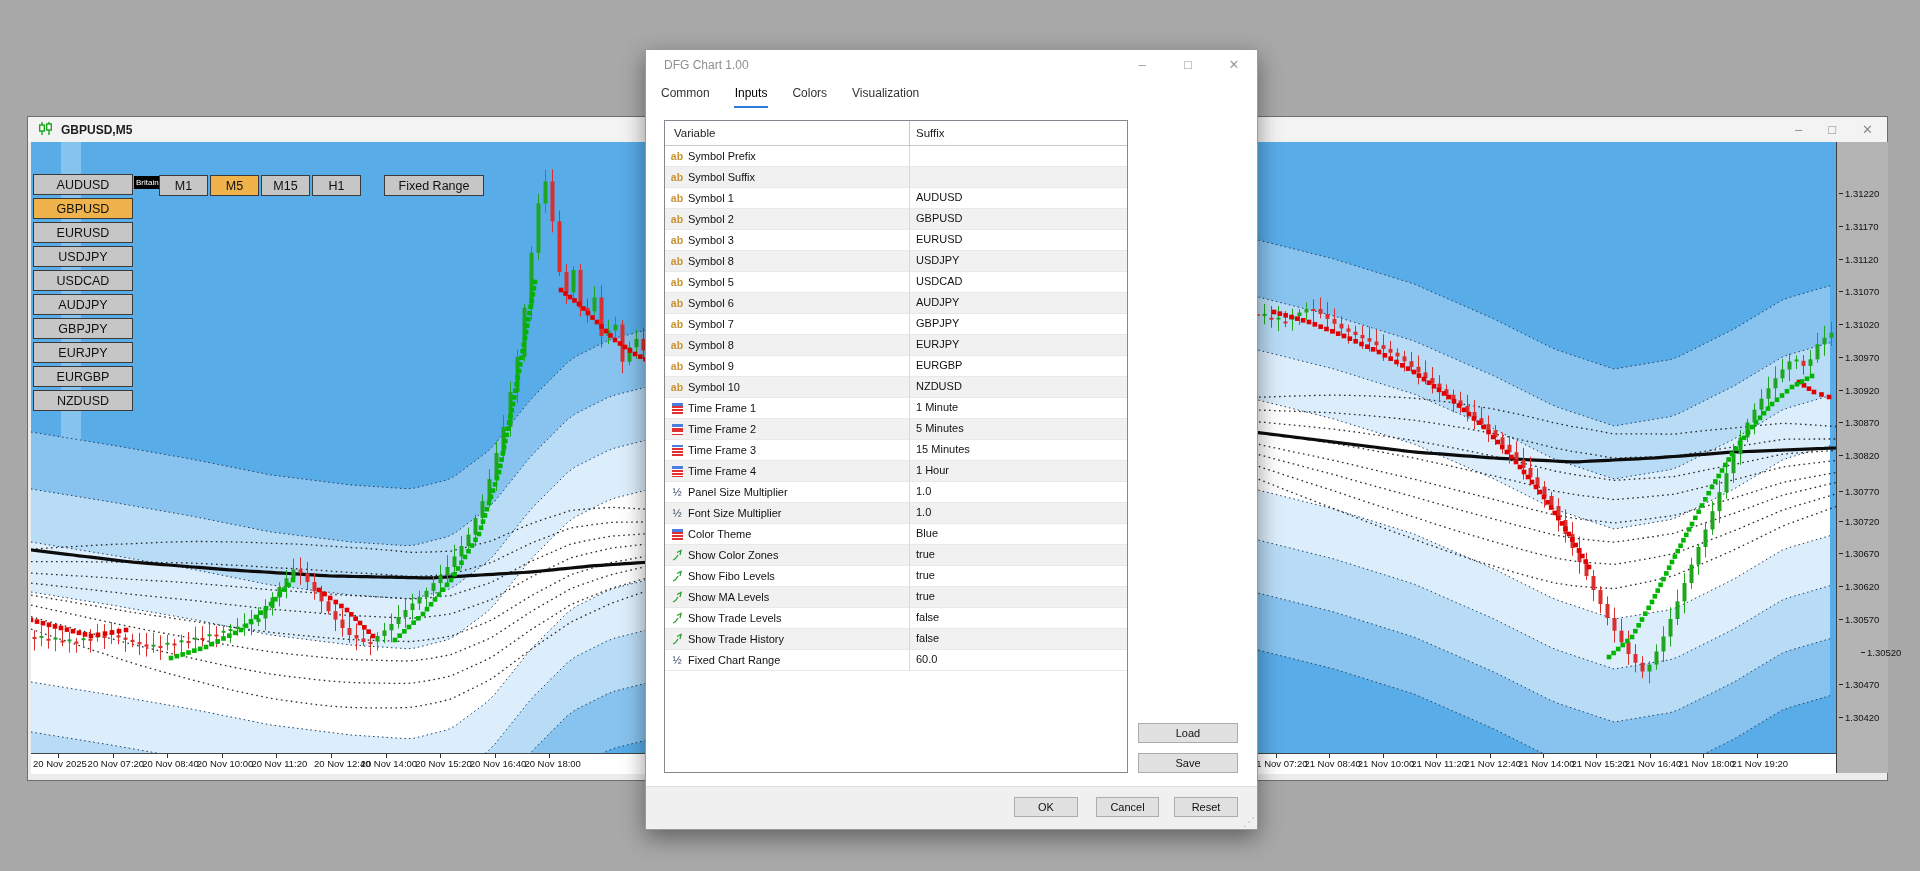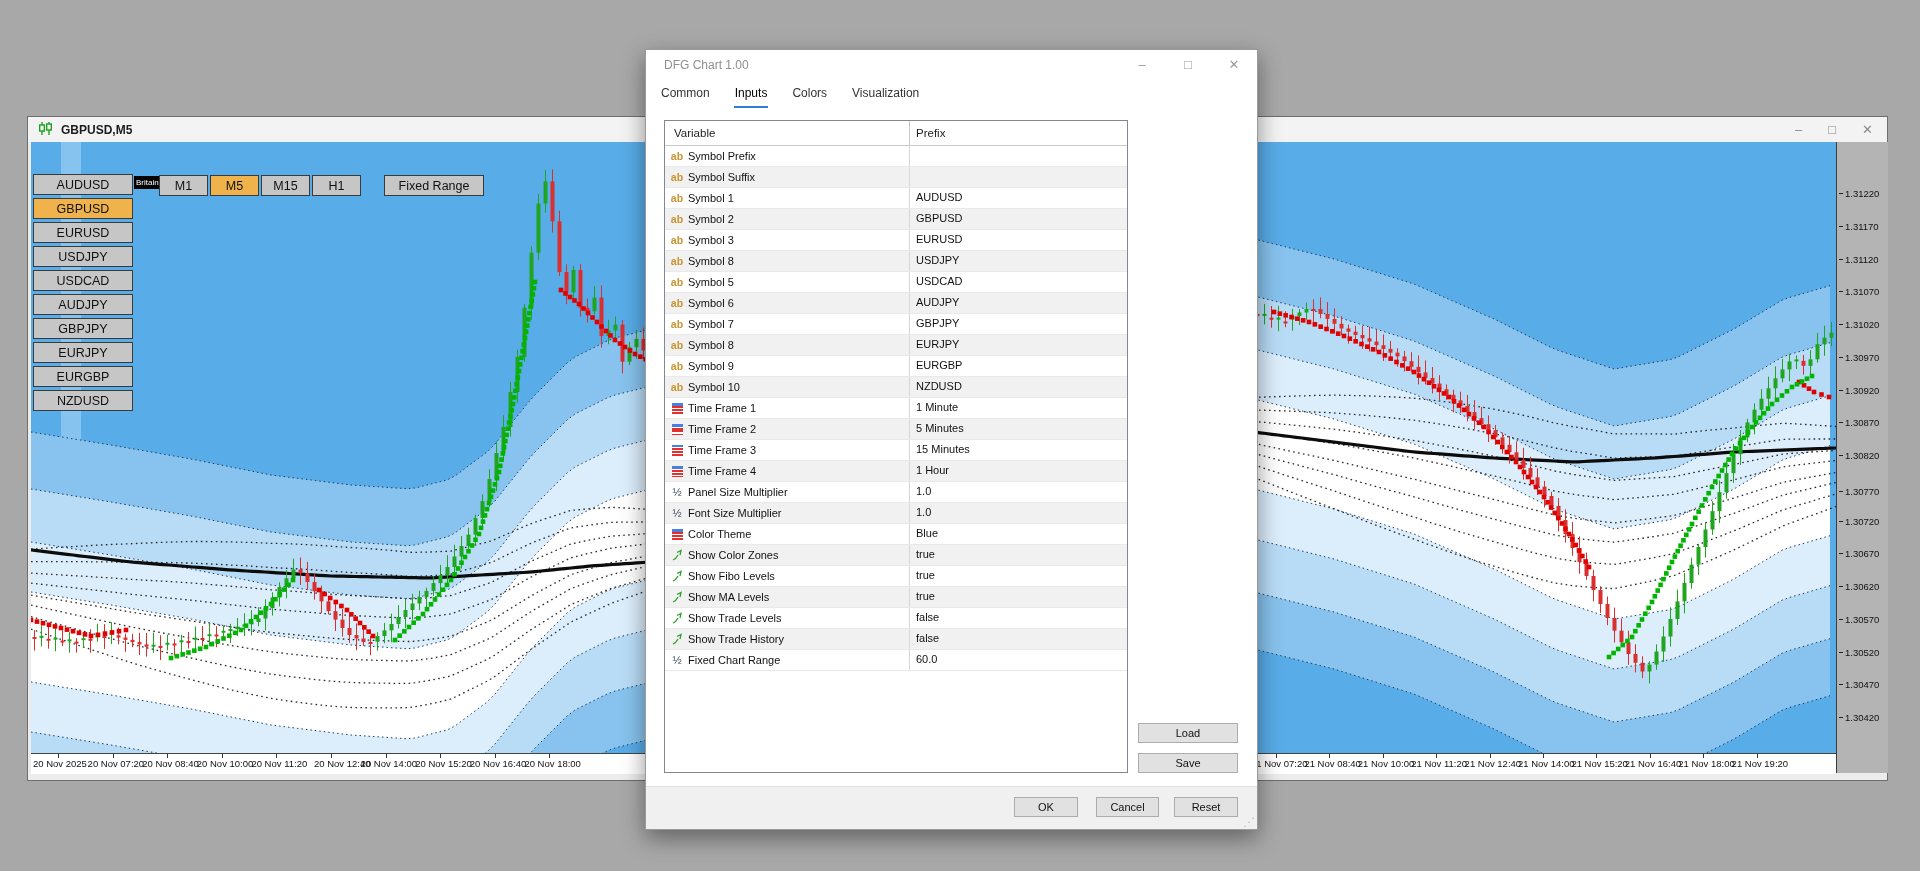--- a/index.html
+++ b/index.html
@@ -770,21 +770,21 @@
         <div class="price-label" style="top: 177px;">1.31020</div>
         <div class="price-label" style="top: 209.75px;">1.30970</div>
         <div class="price-label" style="top: 242.5px;">1.30920</div>
         <div class="price-label" style="top: 275.25px;">1.30870</div>
         <div class="price-label" style="top: 308px;">1.30820</div>
         <div class="price-label" style="top: 344px; text-align: center;">1.30770</div>
         <div class="price-label" style="top: 373.5px;">1.30720</div>
         <div class="price-label" style="top: 406.25px;">1.30670</div>
         <div class="price-label" style="top: 439px;">1.30620</div>
         <div class="price-label" style="top: 471.75px;">1.30570</div>
-        <div class="price-label" style="top: 504.5px;">1.30520</div>
+        <div class="price-label" style="top: 504.5px; margin-left: 22px;">1.30520</div>
         <div class="price-label" style="top: 537.25px;">1.30470</div>
         <div class="price-label" style="top: 570px;">1.30420</div>
       </div>
     <div class="time-axis" id="timeAxis">
         <i class="time-tick" style="left: 27px;"></i>
         <span class="time-label" style="left: 2px;">20 Nov 2025</span>
         <i class="time-tick" style="left: 81.6px;"></i>
         <span class="time-label" style="left: 56.6px;">20 Nov 07:20</span>
         <i class="time-tick" style="left: 136.2px;"></i>
         <span class="time-label" style="left: 111.2px;">20 Nov 08:40</span>
@@ -837,21 +837,21 @@
   </div>
   <div class="dlg-tabs" id="dlgTabs">
       <div class="dlg-tab">Common</div>
       <div class="dlg-tab active">Inputs</div>
       <div class="dlg-tab">Colors</div>
       <div class="dlg-tab">Visualization</div>
     </div>
   <div class="param-table">
     <div class="thead">
       <div class="th c1">Variable</div>
-      <div class="th c2">Prefix</div>
+      <div class="th c2">Suffix</div>
     </div>
     <div id="tbody">
         <div class="trow">
           <div class="tcell name">
             <span class="picon ab">ab</span>
             <span class="pname">Symbol Prefix</span>
           </div>
           <div class="tcell val"></div>
         </div>
         <div class="trow alt">

